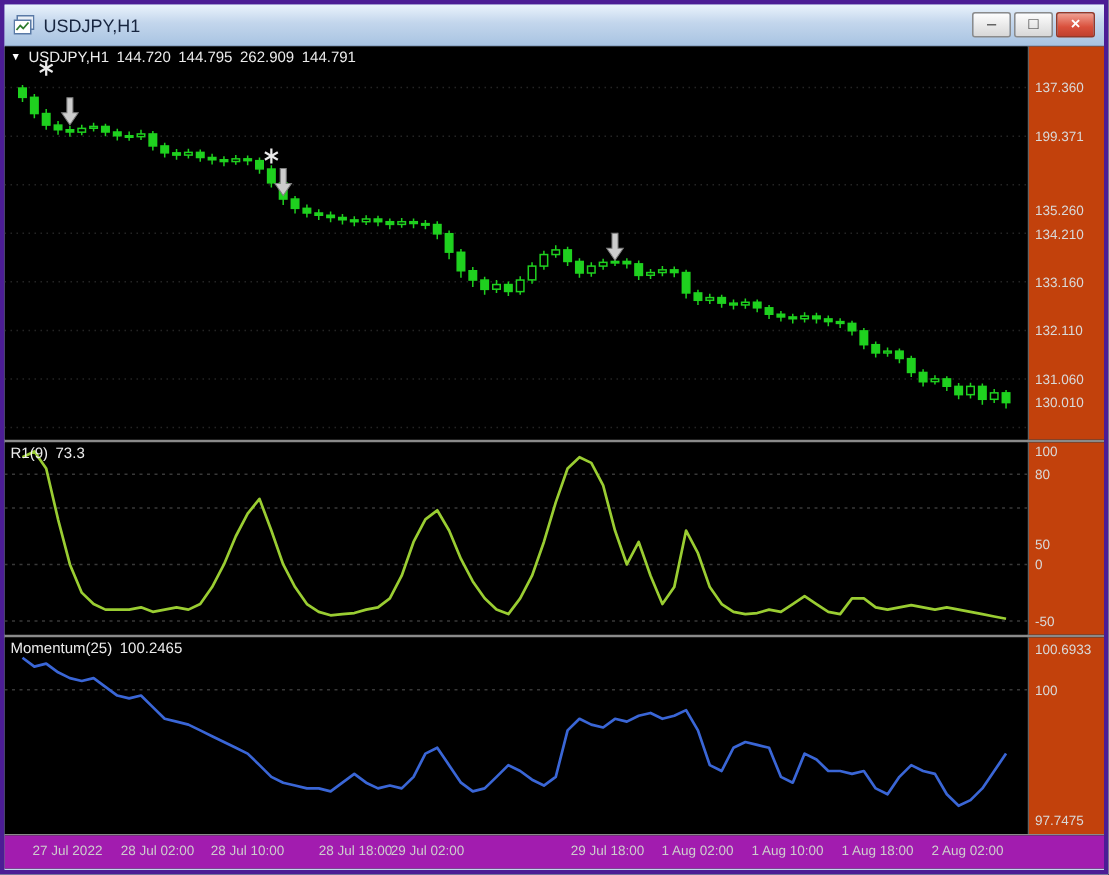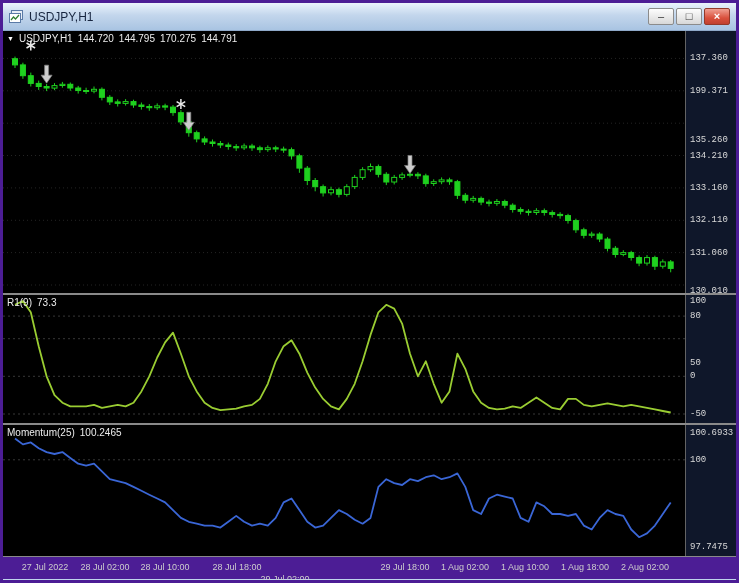--- a/index.html
+++ b/index.html
@@ -29,25 +29,25 @@
   .chart-body{
     display:grid;
     grid-template-columns:682px 1px 50px;
     grid-template-rows:262px 2px 128px 2px 131px 1px 22px;
     background:#000;
   }
   .panel{position:relative;overflow:hidden;background:#000;}
   .panel svg{display:block;}
   .vline{background:#636363;}
   .hdiv{grid-column:1/-1;background:#8a8a8a;}
-  .axis{position:relative;background:#0f172a;font-family:Liberation Mono, monospace;}
+  .axis{position:relative;background:#c2410c;}
   .axlabel{
     position:absolute;left:4px;color:#d9d9d9;font-size:9px;line-height:10px;white-space:nowrap;
   }
-  .timeaxis{grid-column:1/-1;position:relative;background:#4c1d95;text-align:right;}
+  .timeaxis{grid-column:1/-1;position:relative;background:#a21caf;text-align:right;}
   .tlabel{
     position:absolute;top:5px;transform:translateX(-50%);
     font-size:9px;color:#cdcdcd;white-space:nowrap;
   }
   .legend{
     position:absolute;top:2px;left:4px;display:flex;gap:5px;align-items:center;
     font-size:10px;color:#ececec;z-index:2;pointer-events:none;
   }
   .legend .tri{font-size:7px;color:#fff;}
 </style>
@@ -264,34 +264,34 @@
             <line x1="173.6" y1="75.55176470588249" x2="182.20000000000002" y2="70.55176470588249"></line>
           </g>
           <path d="M183.8 81.3129411764708 h4 v10 h3.5 L185.8 99.3129411764708 L180.3 91.3129411764708 h3.5 Z" fill="#cdcdcd" stroke="#808080" stroke-width="0.7"></path>
           <path d="M405 124.46588235294155 h4 v10 h3.5 L407 142.46588235294155 L401.5 134.46588235294155 h3.5 Z" fill="#cdcdcd" stroke="#808080" stroke-width="0.7"></path>
         </svg>
       <div class="legend">
         <span class="tri">▼</span>
         <span>USDJPY,H1</span>
         <span>144.720</span>
         <span>144.795</span>
-        <span>170.275</span>
+        <span>262.909</span>
         <span>144.791</span>
       </div>
     </div>
     <div class="vline"></div>
     <div class="axis" id="axis-main">
         <div class="axlabel" style="top: 22.4329px;">137.360</div>
         <div class="axlabel" style="top: 54.7976px;">199.371</div>
         <div class="axlabel" style="top: 104px;">135.260</div>
         <div class="axlabel" style="top: 119.527px;">134.210</div>
         <div class="axlabel" style="top: 151.892px;">133.160</div>
         <div class="axlabel" style="top: 184.256px;">132.110</div>
         <div class="axlabel" style="top: 216.621px;">131.060</div>
-        <div class="axlabel" style="top: 255px;">130.010</div>
+        <div class="axlabel" style="top: 232px;">130.010</div>
       </div>
 
     <div class="hdiv"></div>
 
     <div class="panel">
       <svg id="svg-wpr" width="682" height="128">
           <line x1="0" y1="21.1" x2="682" y2="21.1" stroke="#383838" stroke-dasharray="2 3"></line>
           <line x1="0" y1="43.7" x2="682" y2="43.7" stroke="#383838" stroke-dasharray="2 3"></line>
           <line x1="0" y1="81.3" x2="682" y2="81.3" stroke="#383838" stroke-dasharray="2 3"></line>
           <line x1="0" y1="119.0" x2="682" y2="119.0" stroke="#383838" stroke-dasharray="2 3"></line>
@@ -330,21 +330,21 @@
         <div class="axlabel" style="top: 117.002px;">97.7475</div>
       </div>
 
     <div class="hdiv"></div>
 
     <div class="timeaxis" id="timeaxis">
         <div class="tlabel" style="left: 42px;">27 Jul 2022</div>
         <div class="tlabel" style="left: 102px;">28 Jul 02:00</div>
         <div class="tlabel" style="left: 162px;">28 Jul 10:00</div>
         <div class="tlabel" style="left: 234px;">28 Jul 18:00</div>
-        <div class="tlabel" style="left: 282px; margin-top: 12px;">29 Jul 02:00</div>
+        <div class="tlabel" style="left: 282px;">29 Jul 02:00</div>
         <div class="tlabel" style="left: 342px; margin-top: 30px;">29 Jul 10:00</div>
         <div class="tlabel" style="left: 402px;">29 Jul 18:00</div>
         <div class="tlabel" style="left: 462px;">1 Aug 02:00</div>
         <div class="tlabel" style="left: 522px;">1 Aug 10:00</div>
         <div class="tlabel" style="left: 582px;">1 Aug 18:00</div>
         <div class="tlabel" style="left: 642px;">2 Aug 02:00</div>
       </div>
 
   </div>
 </div>

